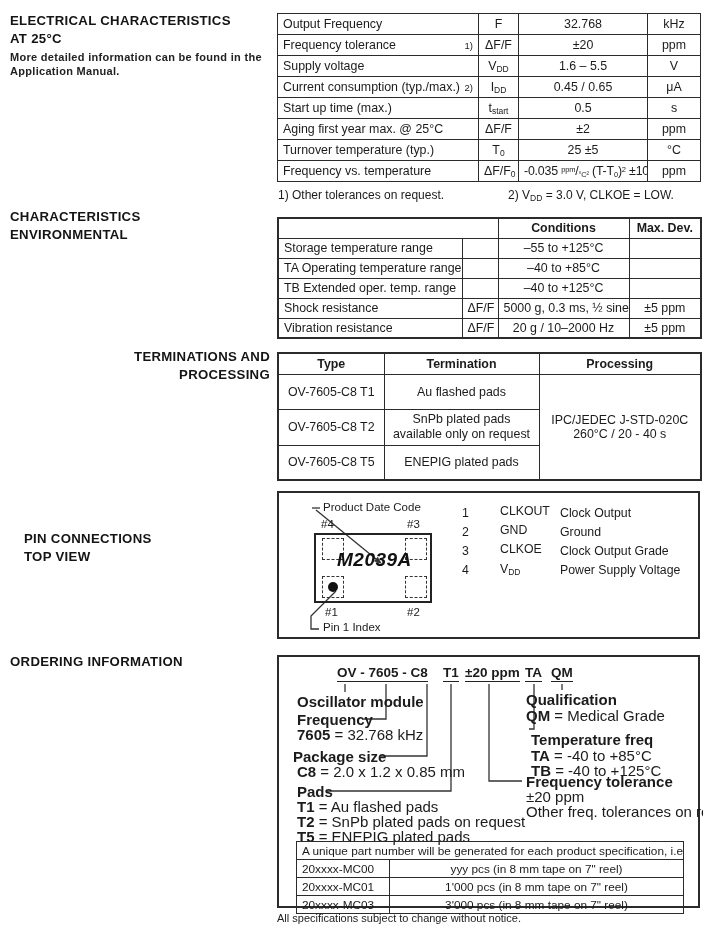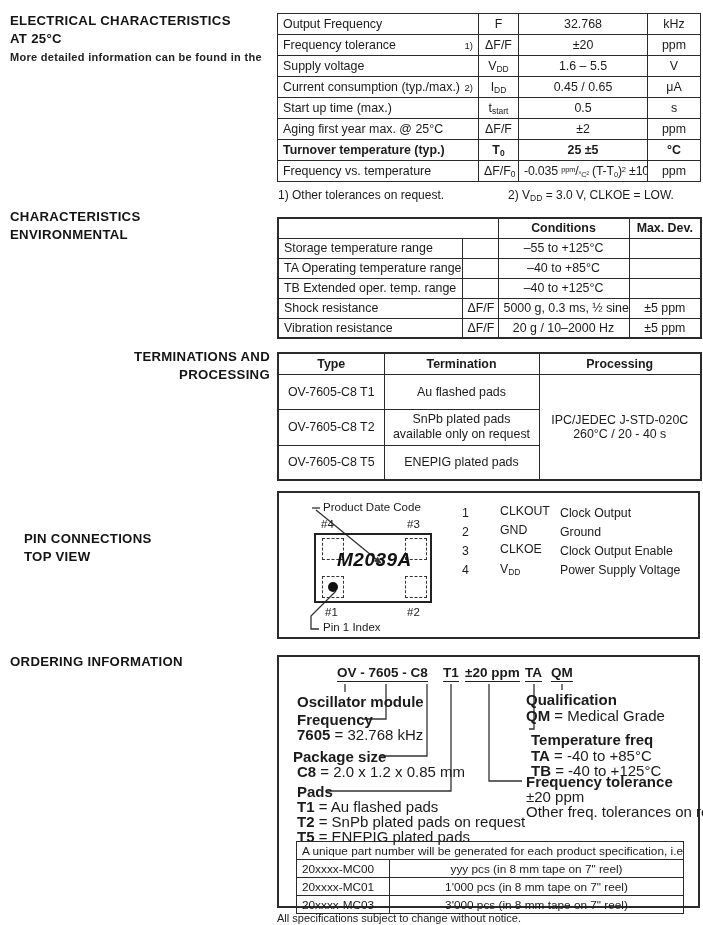--- a/index.html
+++ b/index.html
@@ -36,20 +36,21 @@
   svg{position:absolute;left:0;top:0;}
 </style>
 </head>
 <body>
 
 <div class="abs sec-title" style="left:10px;top:12px;width:260px;">
   <div>ELECTRICAL CHARACTERISTICS</div>
   <div>AT 25°C</div>
   <div class="note">
     <div>More detailed information can be found in the</div>
+    <div>Application Manual.</div>
   </div>
 </div>
 <div class="abs sec-title" style="left:10px;top:208px;width:260px;">
   <div>CHARACTERISTICS</div>
   <div>ENVIRONMENTAL</div>
 </div>
 <div class="abs sec-title" style="left:10px;top:348px;width:260px;text-align:right;">
   <div>TERMINATIONS AND</div>
   <div>PROCESSING</div>
 </div>
@@ -98,21 +99,21 @@
     <td class="c"><span>t</span><sub>start</sub></td>
     <td class="c">0.5</td>
     <td class="c">s</td>
   </tr>
   <tr style="height:21px;">
     <td><span>Aging first year max. @ 25°C</span></td>
     <td class="c"><span>ΔF/F</span><sub></sub></td>
     <td class="c">±2</td>
     <td class="c">ppm</td>
   </tr>
-  <tr style="height:21px;font-weight:bold;">
+  <tr style="height:21px;">
     <td><span>Turnover temperature (typ.)</span></td>
     <td class="c"><span>T</span><sub>0</sub></td>
     <td class="c">25 ±5</td>
     <td class="c">°C</td>
   </tr>
   <tr style="height:21px;">
     <td><span>Frequency vs. temperature</span></td>
     <td class="c"><span>ΔF/F</span><sub>0</sub></td>
     <td class="c fvt"><span>-0.035 </span><sup>ppm</sup><span>/</span><sub>°C²</sub><span> (T-T</span><sub>0</sub><span>)</span><sup>2</sup><span> ±10%</span></td>
     <td class="c">ppm</td>
@@ -242,21 +243,21 @@
       <td>Clock Output</td>
     </tr>
     <tr>
       <td>2</td>
       <td><span>GND</span><sub></sub></td>
       <td>Ground</td>
     </tr>
     <tr>
       <td>3</td>
       <td><span>CLKOE</span><sub></sub></td>
-      <td>Clock Output Enable</td>
+      <td>Clock Output Grade</td>
     </tr>
     <tr>
       <td>4</td>
       <td><span>V</span><sub>DD</sub></td>
       <td>Power Supply Voltage</td>
     </tr>
   </tbody>
     </table>
 </div>
 

